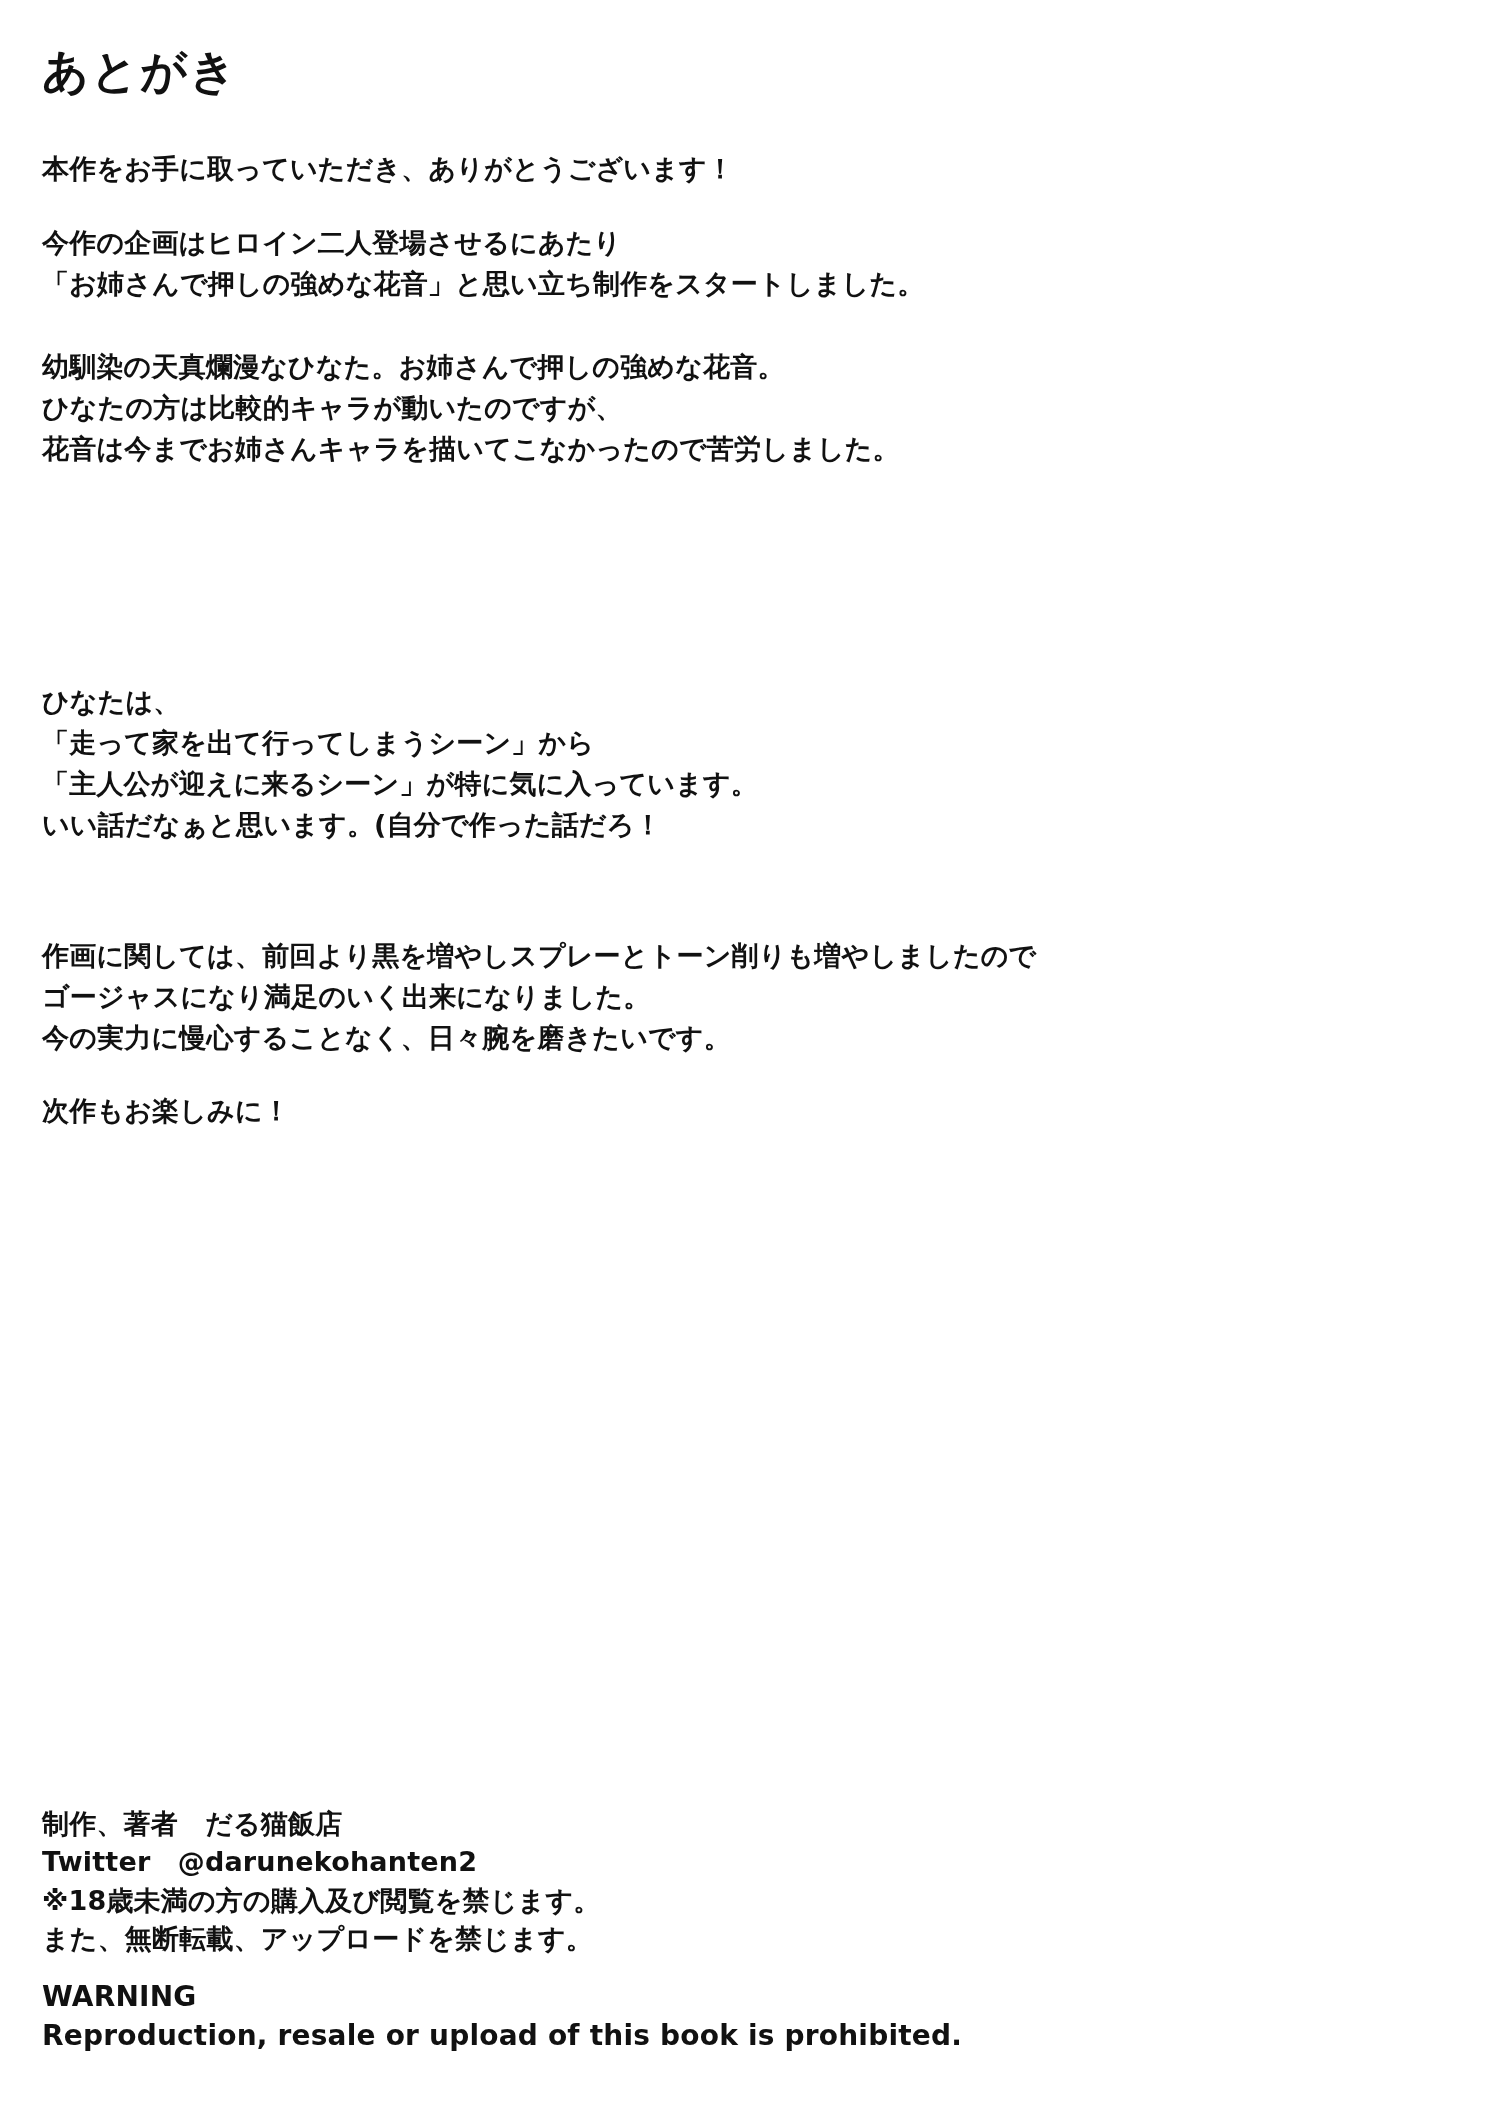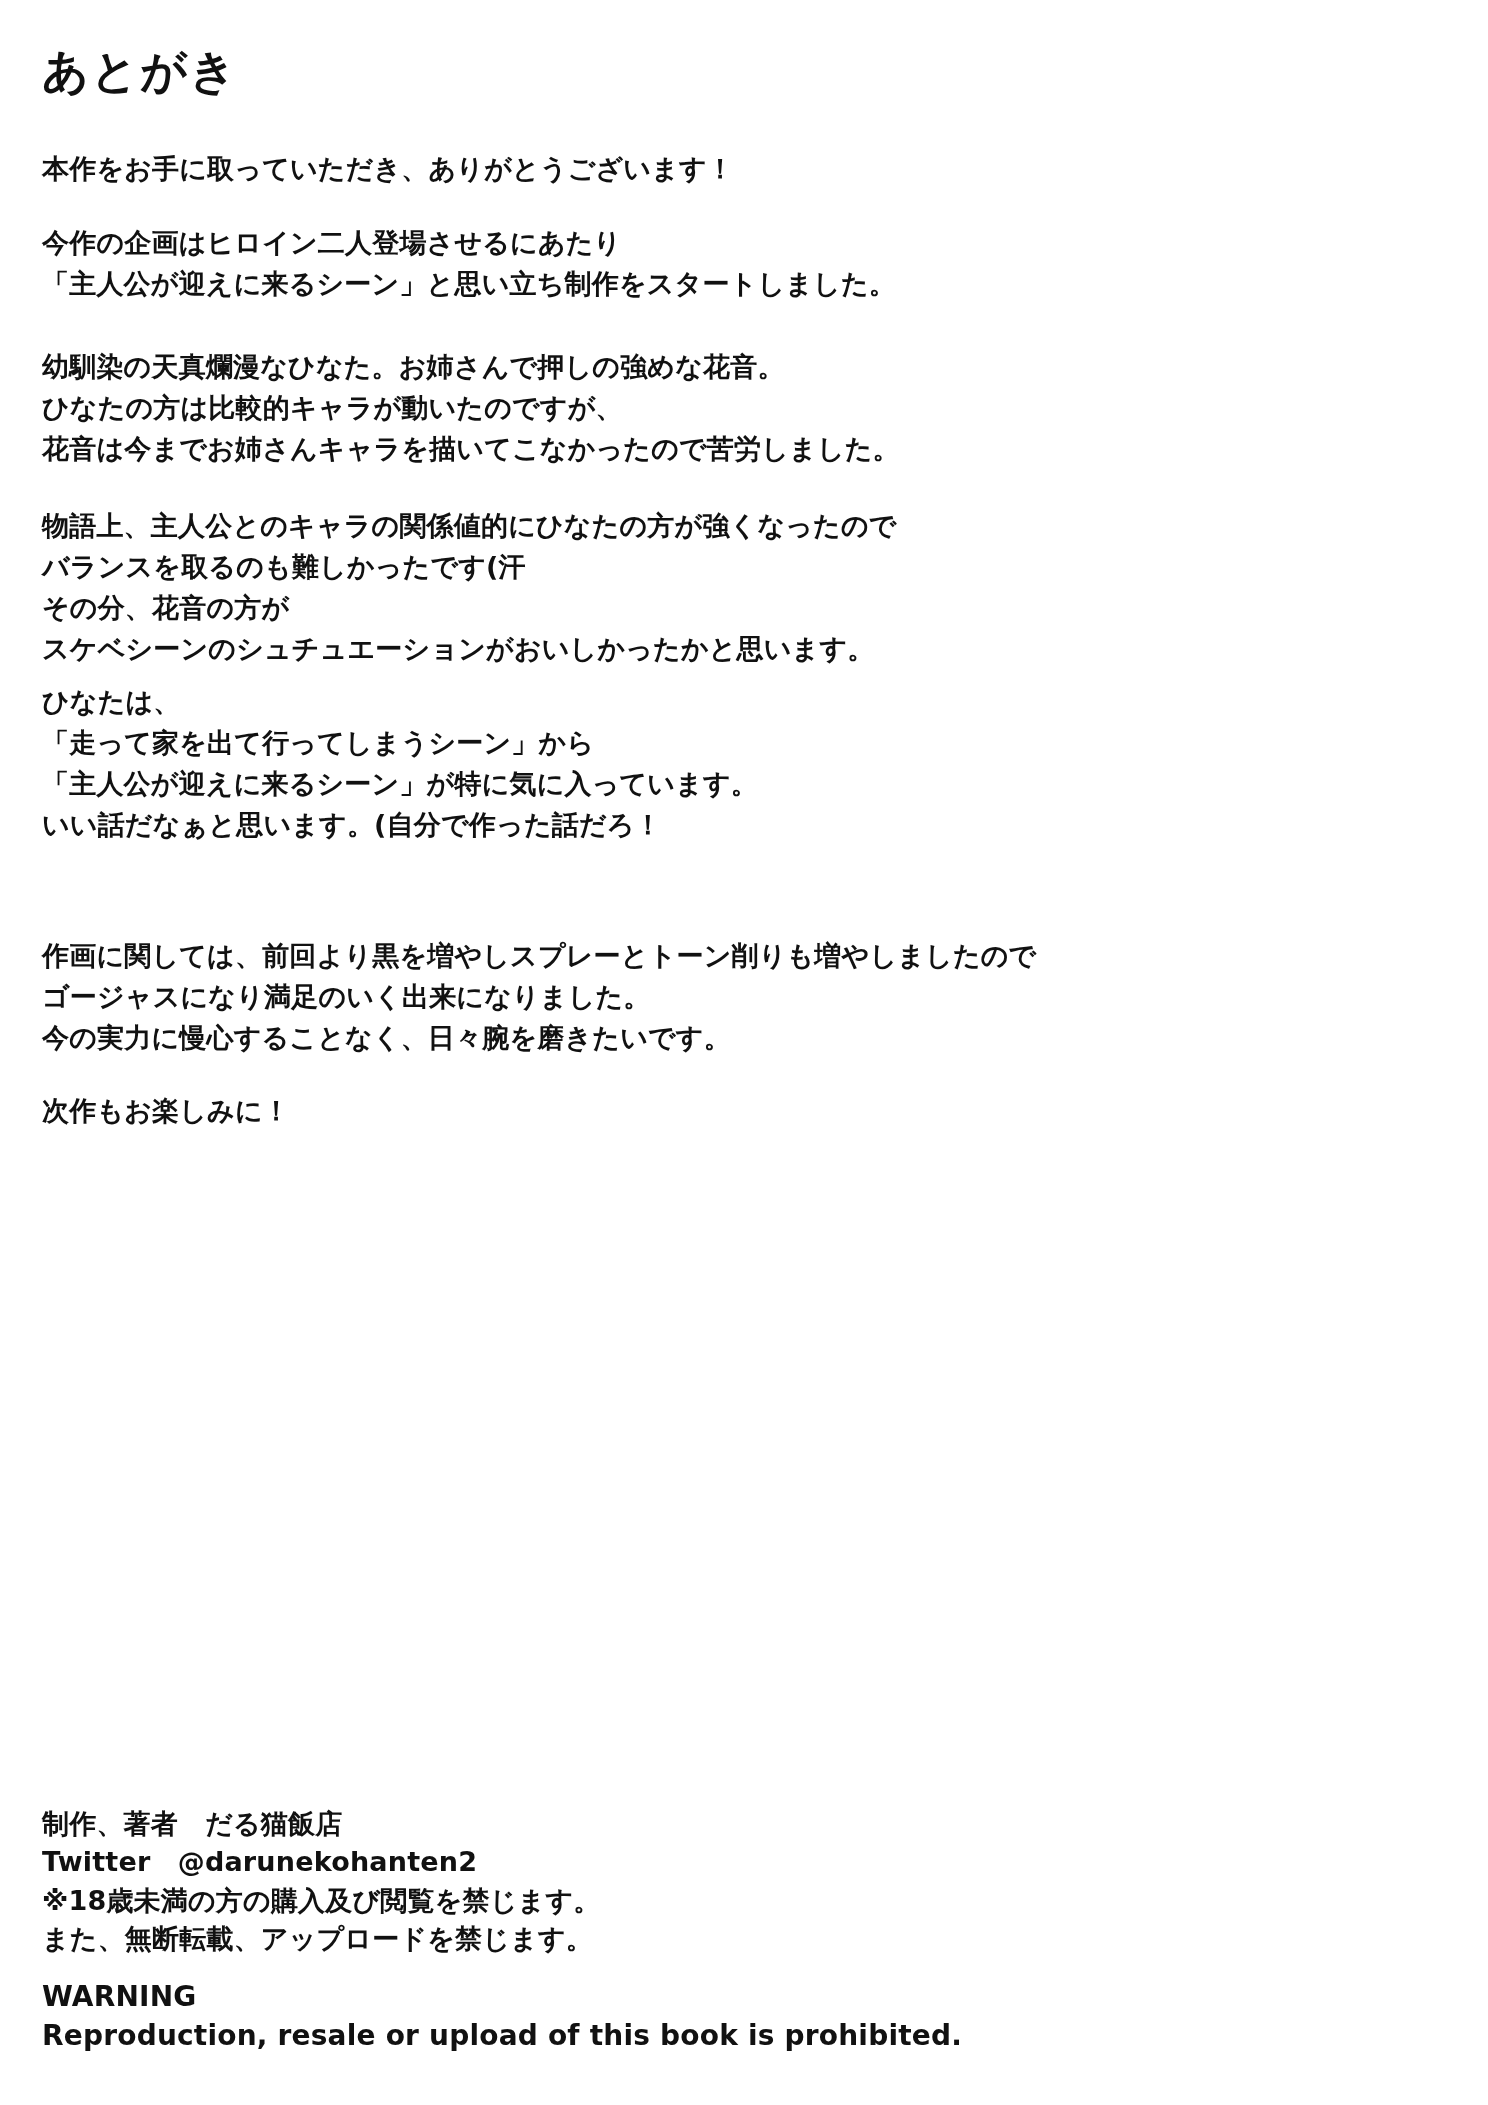--- a/index.html
+++ b/index.html
@@ -77,30 +77,26 @@
 </head>
 <body>
 
 <div class="page">
 
   <div class="afterword-title">あとがき</div>
 
   <div class="body-block" id="blk0">本作をお手に取っていただき、ありがとうございます！</div>
 
   <div class="body-block" id="blk1">今作の企画はヒロイン二人登場させるにあたり
-「主人公が迎えに来るシーン」と思い立ち制作をスタートしました。</div>
+「お姉さんで押しの強めな花音」と思い立ち制作をスタートしました。</div>
 
   <div class="body-block" id="blk2">幼馴染の天真爛漫なひなた。お姉さんで押しの強めな花音。
 ひなたの方は比較的キャラが動いたのですが、
 花音は今までお姉さんキャラを描いてこなかったので苦労しました。</div>
 
-  <div class="body-block" id="blk3">物語上、主人公とのキャラの関係値的にひなたの方が強くなったので
-バランスを取るのも難しかったです(汗
-その分、花音の方が
-スケベシーンのシュチュエーションがおいしかったかと思います。</div>
 
   <div class="body-block" id="blk4">ひなたは、
 「走って家を出て行ってしまうシーン」から
 「主人公が迎えに来るシーン」が特に気に入っています。
 いい話だなぁと思います。(自分で作った話だろ！</div>
 
   <div class="body-block" id="blk5">作画に関しては、前回より黒を増やしスプレーとトーン削りも増やしましたので
 ゴージャスになり満足のいく出来になりました。
 今の実力に慢心することなく、日々腕を磨きたいです。</div>
 

